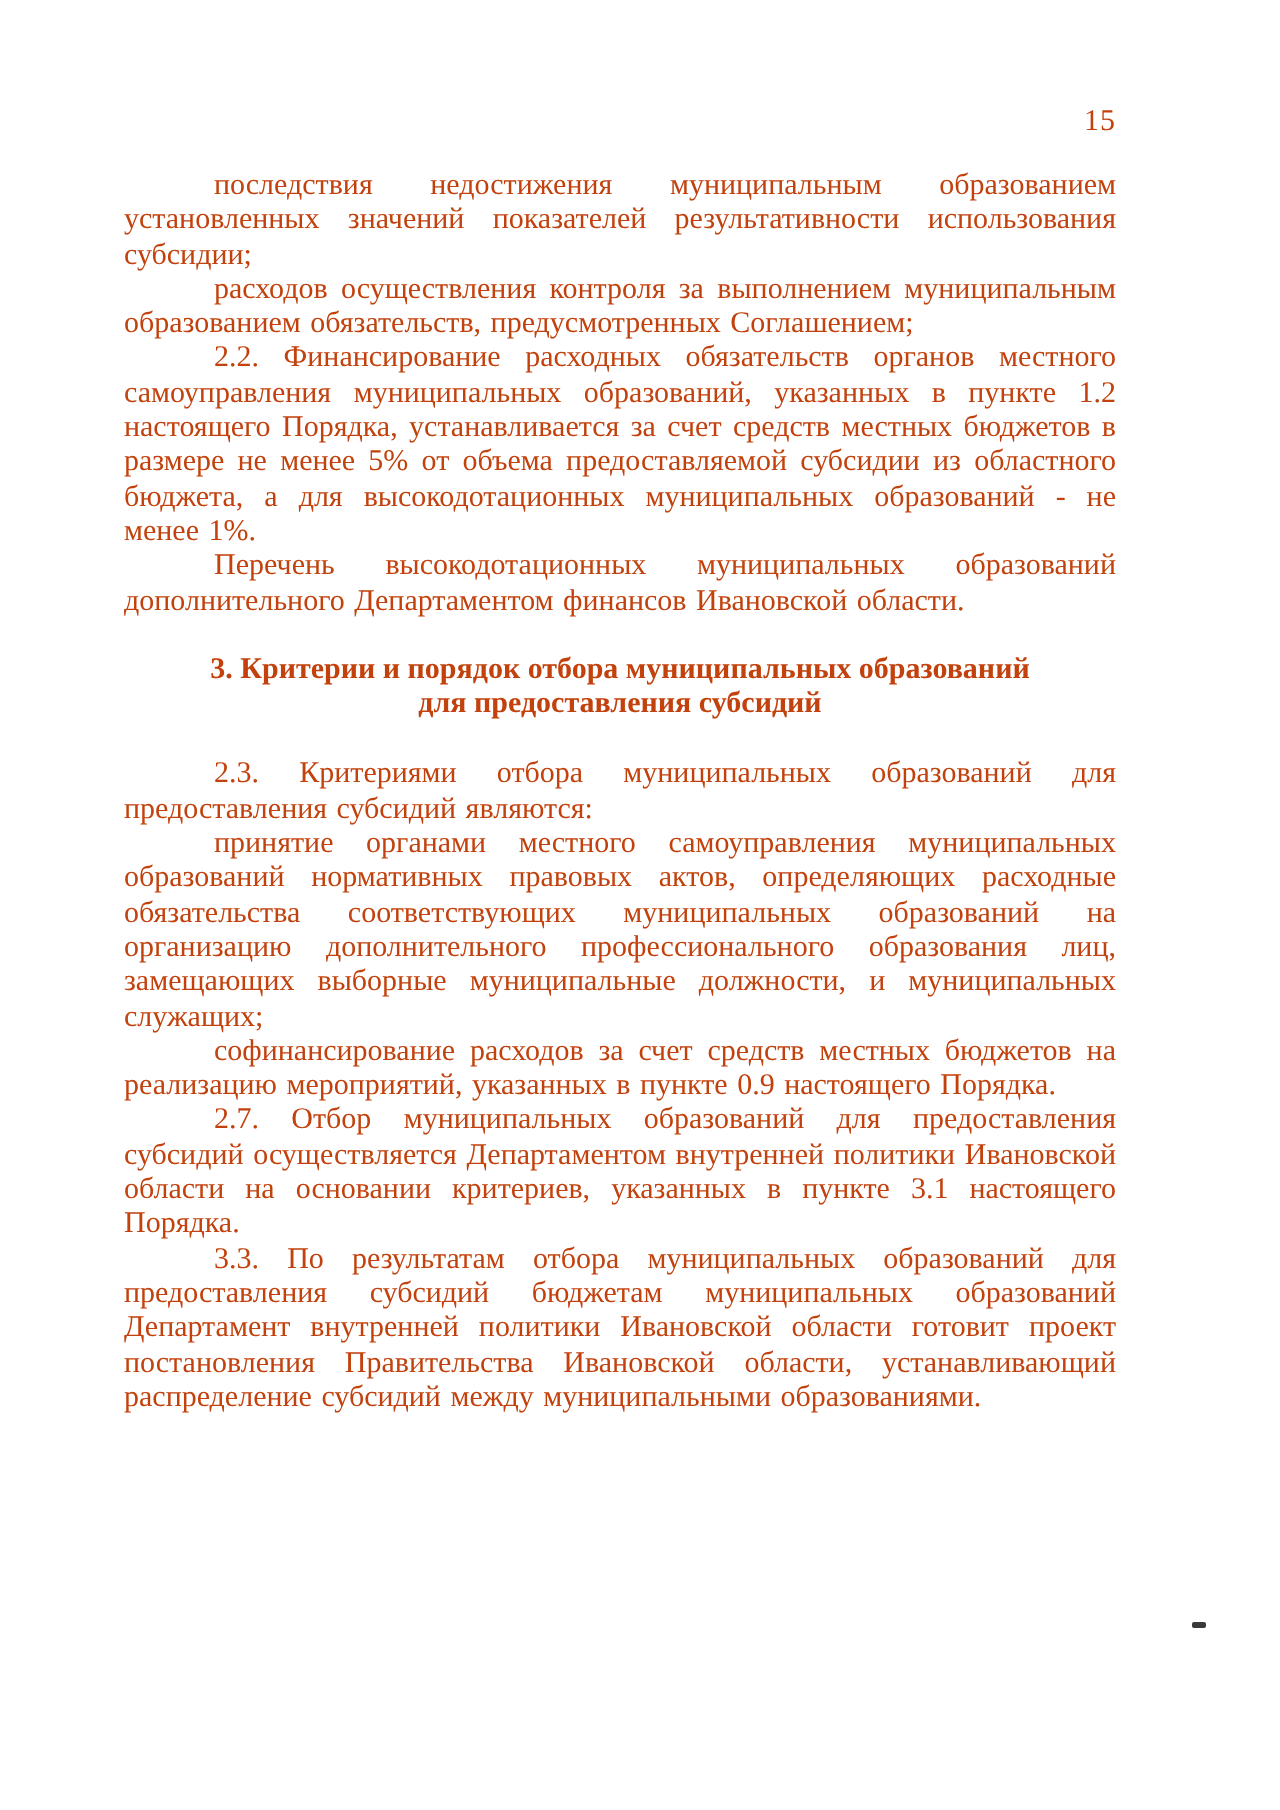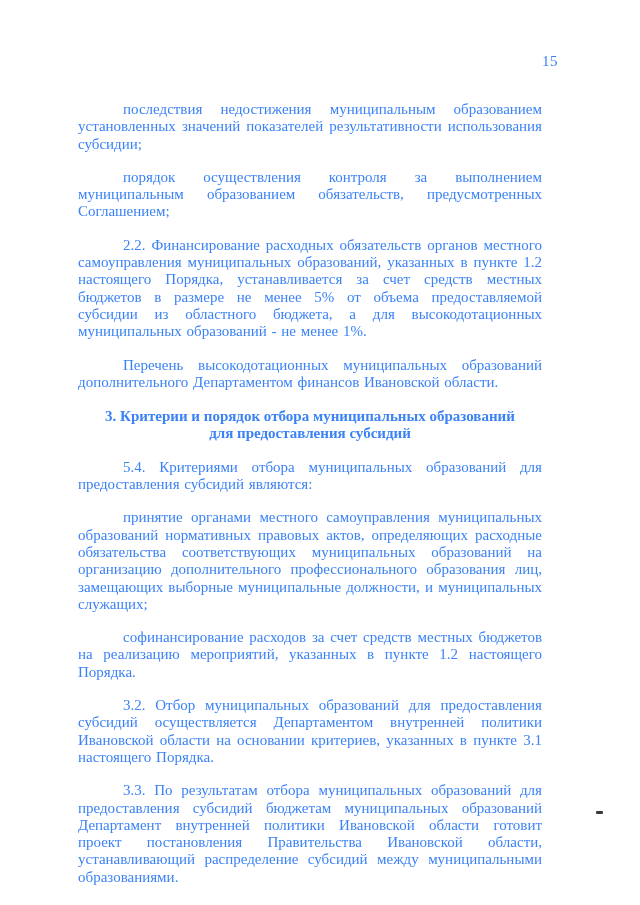--- a/index.html
+++ b/index.html
@@ -9,44 +9,44 @@
   }
   .page {
     position: relative;
     width: 640px;
     height: 905px;
     background: #ffffff;
     overflow: hidden;
     font-family: "Liberation Serif", "DejaVu Serif", serif;
     font-size: 15px;
     line-height: 17.3px;
-    color: #3b82f6;
+    color: #c2410c;
   }
   .page-number {
     position: absolute;
     top: 53px;
     left: 62px;
     width: 496px;
     text-align: right;
     letter-spacing: 0.5px;
   }
   .content {
     position: absolute;
     top: 85px;
     left: 62px;
     width: 496px;
   }
   p.body {
-    margin: 16px;
+    margin: 0;
     text-indent: 45px;
     text-align: justify;
     word-spacing: 1px;
   }
   .heading {
-    margin: 17px 0 4px 0;
+    margin: 17px 0 18px 0;
     font-size: 15px;
     font-weight: bold;
     text-align: center;
     text-indent: 0;
     white-space: pre-line;
     line-height: 17.3px;
   }
   .scan-speck {
     position: absolute;
     left: 596px;
@@ -59,29 +59,29 @@
 </style>
 </head>
 <body>
 
 <div class="page">
 
   <div class="page-number">15</div>
 
   <div class="content">
     <p class="body">последствия недостижения муниципальным образованием установленных значений показателей результативности использования субсидии;</p>
-    <p class="body">порядок осуществления контроля за выполнением муниципальным образованием обязательств, предусмотренных Соглашением;</p>
+    <p class="body">расходов осуществления контроля за выполнением муниципальным образованием обязательств, предусмотренных Соглашением;</p>
     <p class="body">2.2. Финансирование расходных обязательств органов местного самоуправления муниципальных образований, указанных в пункте 1.2 настоящего Порядка, устанавливается за счет средств местных бюджетов в размере не менее 5% от объема предоставляемой субсидии из областного бюджета, а для высокодотационных муниципальных образований - не менее 1%.</p>
     <p class="body">Перечень высокодотационных муниципальных образований дополнительного Департаментом финансов Ивановской области.</p>
 
     <h2 class="heading">3. Критерии и порядок отбора муниципальных образований
 для предоставления субсидий</h2>
 
-    <p class="body">5.4. Критериями отбора муниципальных образований для предоставления субсидий являются:</p>
+    <p class="body">2.3. Критериями отбора муниципальных образований для предоставления субсидий являются:</p>
     <p class="body">принятие органами местного самоуправления муниципальных образований нормативных правовых актов, определяющих расходные обязательства соответствующих муниципальных образований на организацию дополнительного профессионального образования лиц, замещающих выборные муниципальные должности, и муниципальных служащих;</p>
-    <p class="body">софинансирование расходов за счет средств местных бюджетов на реализацию мероприятий, указанных в пункте 1.2 настоящего Порядка.</p>
-    <p class="body">3.2. Отбор муниципальных образований для предоставления субсидий осуществляется Департаментом внутренней политики Ивановской области на основании критериев, указанных в пункте 3.1 настоящего Порядка.</p>
+    <p class="body">софинансирование расходов за счет средств местных бюджетов на реализацию мероприятий, указанных в пункте 0.9 настоящего Порядка.</p>
+    <p class="body">2.7. Отбор муниципальных образований для предоставления субсидий осуществляется Департаментом внутренней политики Ивановской области на основании критериев, указанных в пункте 3.1 настоящего Порядка.</p>
     <p class="body">3.3. По результатам отбора муниципальных образований для предоставления субсидий бюджетам муниципальных образований Департамент внутренней политики Ивановской области готовит проект постановления Правительства Ивановской области, устанавливающий распределение субсидий между муниципальными образованиями.</p>
   </div>
 
   <div class="scan-speck"></div>
 
 </div>
 
 </body></html>

